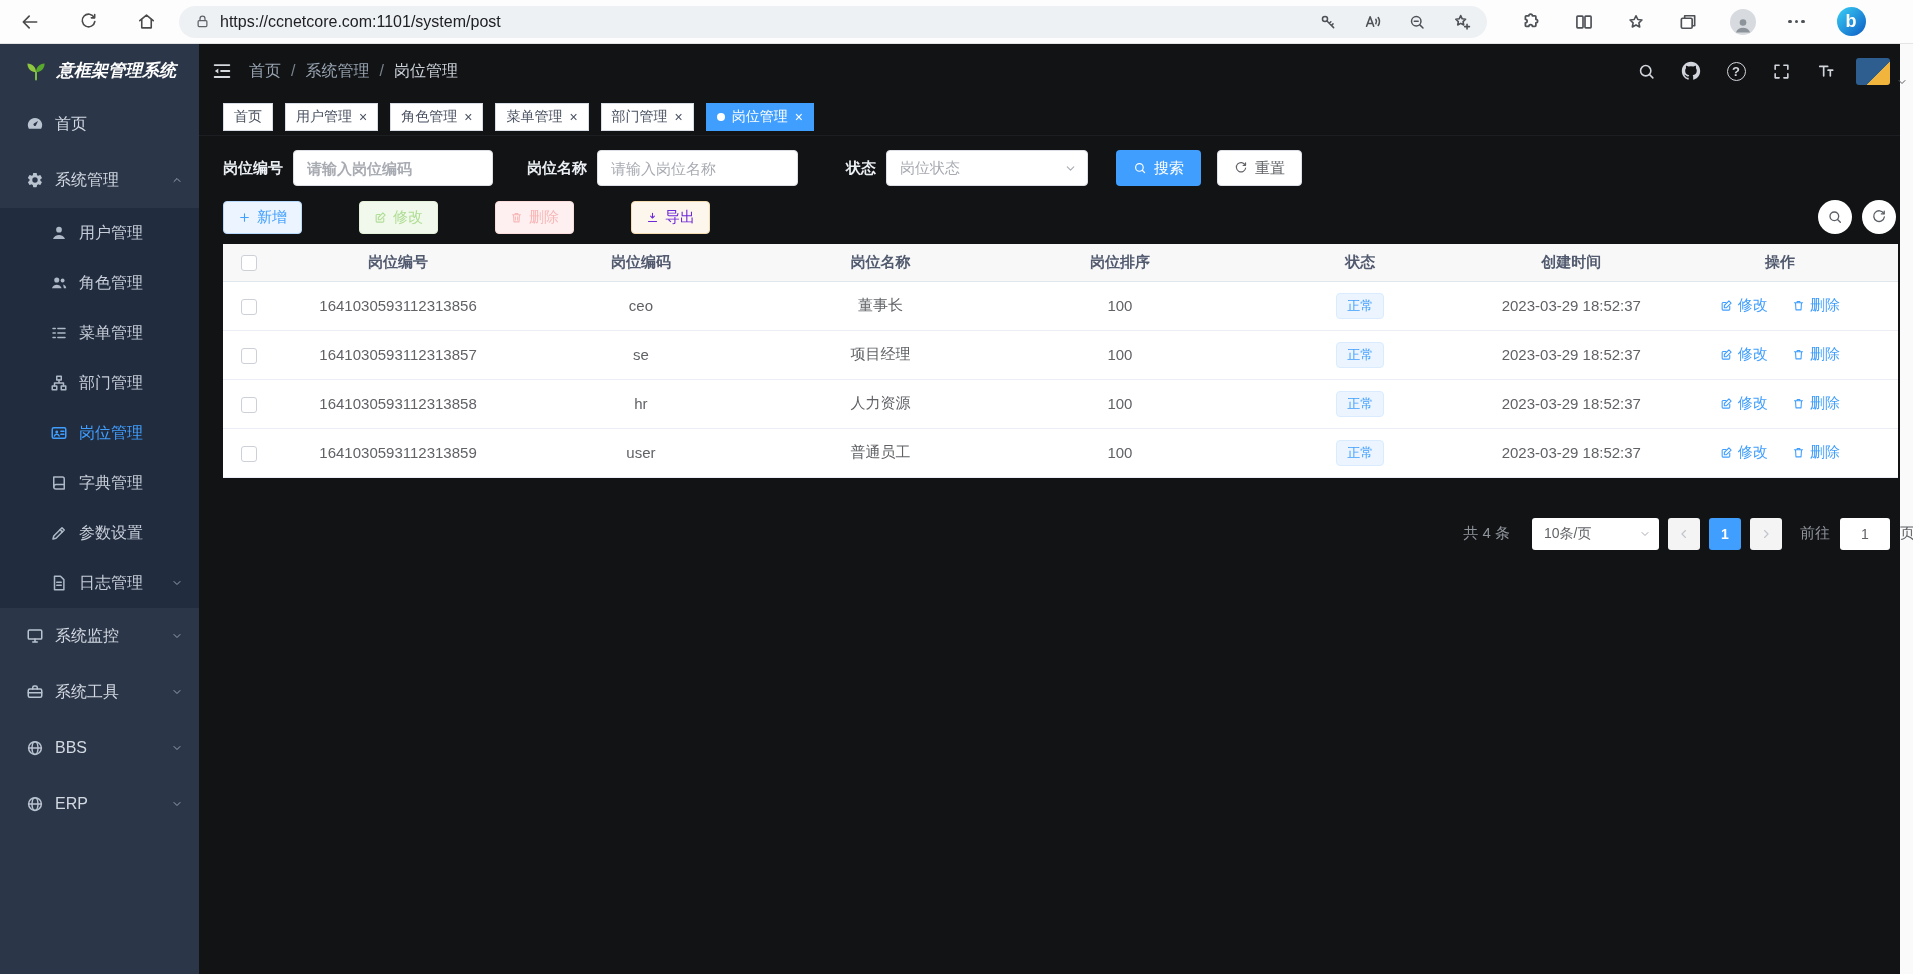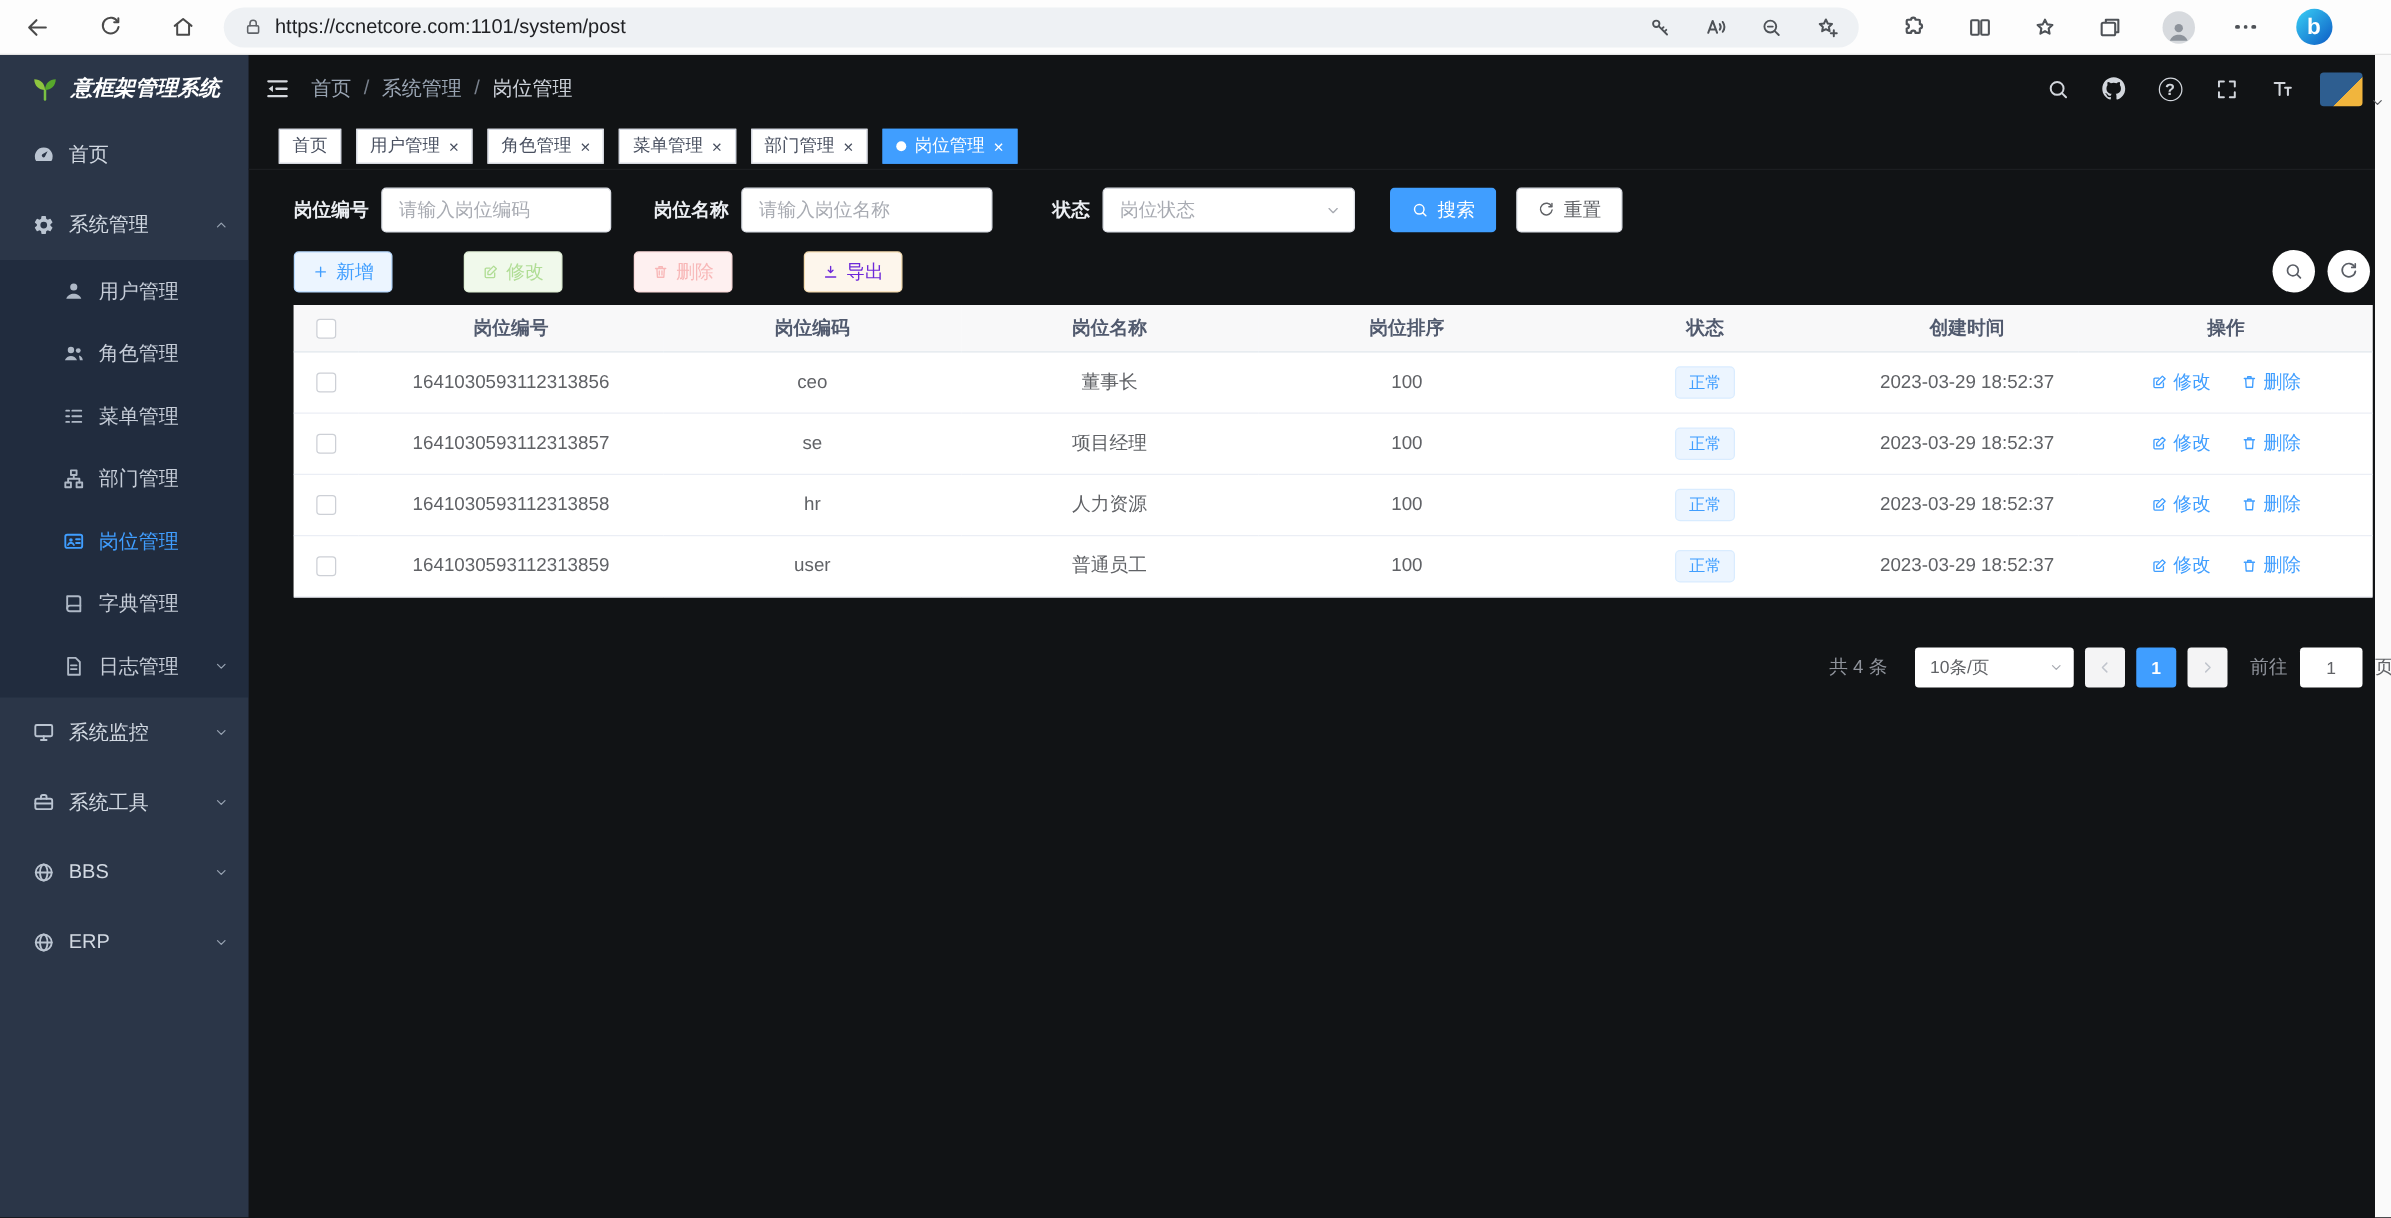--- a/index.html
+++ b/index.html
@@ -53,21 +53,21 @@
   .avatar-caret { position:absolute; right:-8px; top:32px; color:#5a5d62; }
 
   
   .tabs-row { height:38px; display:flex; align-items:center; gap:12px; padding:0 24px; border-bottom:1px solid #1c1e21; }
   .tab { height:28px; display:inline-flex; align-items:center; gap:7px; padding:0 10px; background:#ffffff; border:1px solid #d8dce5; color:#495060; font-size:14px; cursor:pointer; white-space:nowrap; }
   .tab .x { font-size:14px; line-height:1; }
   .tab.active { background:#409eff; border-color:#409eff; color:#fff; }
   .tab .dot { width:8px; height:8px; border-radius:50%; background:#fff; }
 
   
-  .content { padding:6px 2px 0 24px;margin-left:12px; }
+  .content { padding:6px 2px 0 24px; }
 
   .form-row { display:flex; align-items:center; height:52px; }
   .form-label { color:#eceff3; font-weight:700; font-size:15px; margin-right:10px; white-space:nowrap; }
   .t-input { height:36px; background:#fff; border:1px solid #dcdfe6; border-radius:4px; font-size:15px; color:#606266; padding:0 13px; outline:none; }
   .t-input::placeholder { color:#a8abb2; }
   .sel { height:36px; background:#fff; border:1px solid #dcdfe6; border-radius:4px; display:flex; align-items:center; padding:0 10px 0 13px; color:#a8abb2; font-size:15px; cursor:pointer; }
   .sel .chev { margin-left:auto; color:#a8abb2; }
   .btn { height:36px; border-radius:4px; display:inline-flex; align-items:center; gap:7px; padding:0 16px; font-size:15px; cursor:pointer; border:1px solid transparent; white-space:nowrap; }
   .btn-primary { background:#409eff; color:#fff; }
   .btn-plain { background:#ffffff; color:#606266; border-color:#dcdfe6; }
@@ -247,20 +247,27 @@
               <path d="M5.8 16c.7-1.7 2-2.4 3.2-2.4s2.5.7 3.2 2.4M14.5 9.8h4M14.5 13.8h4"></path>
             </svg>
           <span>岗位管理</span>
         </div>
         <div class="menu-item">
           <svg class="s mi" viewBox="0 0 24 24" stroke-width="1.8">
               <path d="M5 4h11.5A2.5 2.5 0 0 1 19 6.5V20H8a3 3 0 0 1-3-3z"></path>
               <path d="M5 17a3 3 0 0 1 3-3h11"></path>
             </svg>
           <span>字典管理</span>
+        </div>
+        <div class="menu-item">
+          <svg class="s mi" viewBox="0 0 24 24" stroke-width="1.8">
+              <path d="M4 20l1-4L16 5l3 3L8 19l-4 1z"></path>
+              <path d="M13.5 7.5l3 3"></path>
+            </svg>
+          <span>参数设置</span>
         </div>
         <div class="menu-item">
           <svg class="s mi" viewBox="0 0 24 24" stroke-width="1.8">
               <path d="M6 3h8l4.5 4.5V21H6z"></path>
               <path d="M9 11h6M9 15h6"></path>
             </svg>
           <span>日志管理</span>
           <svg class="s chev" width="12" height="12" viewBox="0 0 24 24">
               <path d="M6 9l6 6 6-6"></path>
             </svg>
@@ -381,21 +388,21 @@
           <span class="dot"></span>
           <span>岗位管理</span>
           <span class="x">×</span>
         </span>
       </div>
 
       <div class="content">
 
         <div class="form-row">
           <span class="form-label">岗位编号</span>
-          <input class="t-input" style="width: 184px;" placeholder="请输入岗位编码">
+          <input class="t-input" style="width: 200px; font-weight: bold;" placeholder="请输入岗位编码">
           <span class="form-label" style="margin-left:34px;">岗位名称</span>
           <input class="t-input" style="width: 201px;" placeholder="请输入岗位名称">
           <span class="form-label" style="margin-left:48px;">状态</span>
           <div class="sel" style="width:202px;">
             <span>岗位状态</span>
             <svg class="s chev" width="13" height="13" viewBox="0 0 24 24">
                 <path d="M6 9l6 6 6-6"></path>
               </svg>
           </div>
           <button class="btn btn-primary" style="margin-left:28px;text-align:center;">

